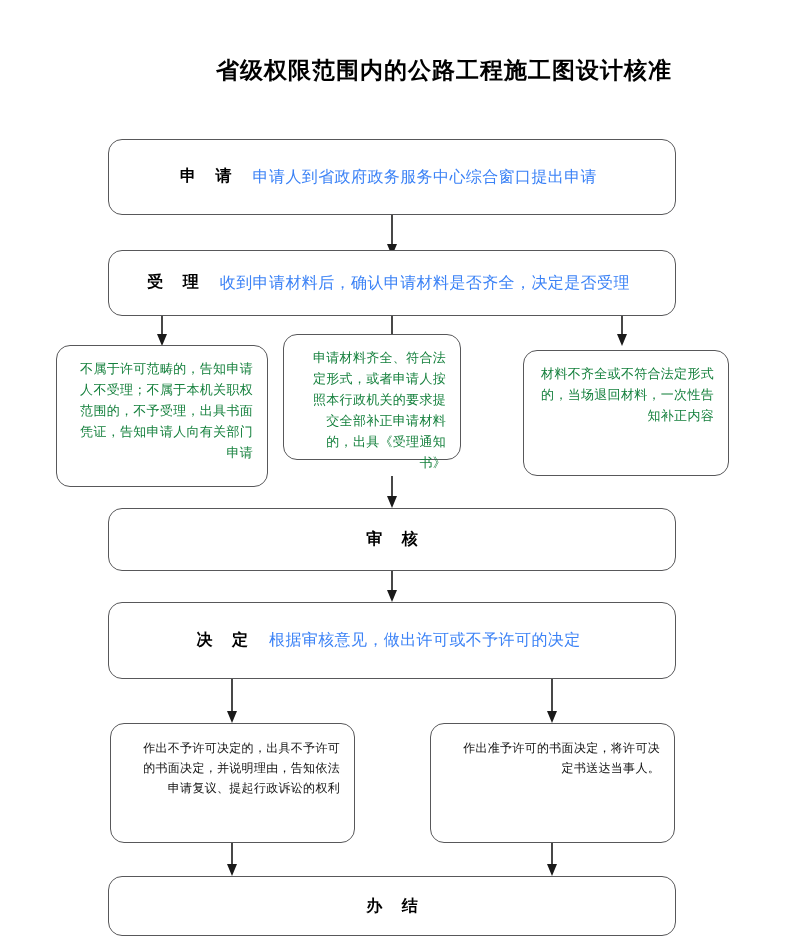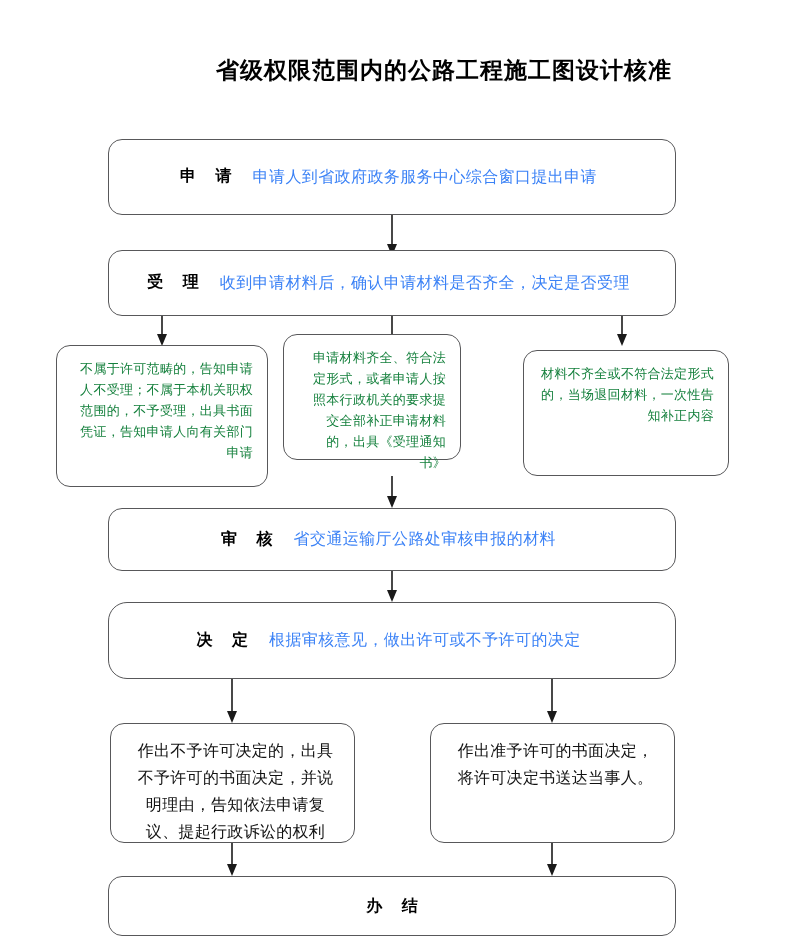--- a/index.html
+++ b/index.html
@@ -84,26 +84,26 @@
     position: absolute;
     box-sizing: border-box;
     border: 1.6px solid #58585a;
     border-radius: 14px;
     background: #ffffff;
     display: flex;
     align-items: flex-start;
     justify-content: flex-start;
   }
   .leaf .body {
-    font-size: 16px;
+    font-size: 12px;
     line-height: 1.68;
     color: #111111;
     letter-spacing: 0.3px;
     padding: 14px 14px 10px 20px;
-    text-align: center;
+    text-align: right;
   }
   .endnode {
     position: absolute;
     box-sizing: border-box;
     border: 1.6px solid #58585a;
     border-radius: 14px;
     background: #ffffff;
     display: flex;
     align-items: center;
     justify-content: center;
@@ -188,24 +188,23 @@
   <div class="branch" style="left:283px; top:334px; width:178px; height:126px;">
     <div class="body">申请材料齐全、符合法定形式，或者申请人按照本行政机关的要求提交全部补正申请材料的，出具《受理通知书》</div>
   </div>
 
   <div class="branch" style="left:523px; top:350px; width:206px; height:126px;">
     <div class="body">材料不齐全或不符合法定形式的，当场退回材料，一次性告知补正内容</div>
   </div>
 
   <div class="node" style="left:108px; top:508px; width:568px; height:63px;">
     <div class="heading">审 核</div>
-    <div class="body">省交通运输厅公路处审核申报的材料</div>
-  </div>
-
-  <div class="node" style="left:108px; top:602px; width:568px; height:77px;border-radius:19px;">
+  </div>
+
+  <div class="node" style="left:108px; top:602px; width:568px; height:77px;">
     <div class="heading">决 定</div>
     <div class="body">根据审核意见，做出许可或不予许可的决定</div>
   </div>
 
   <div class="leaf" style="left:110px; top:723px; width:245px; height:120px;">
     <div class="body">作出不予许可决定的，出具不予许可的书面决定，并说明理由，告知依法申请复议、提起行政诉讼的权利</div>
   </div>
 
   <div class="leaf" style="left:430px; top:723px; width:245px; height:120px;">
     <div class="body">作出准予许可的书面决定，将许可决定书送达当事人。</div>

